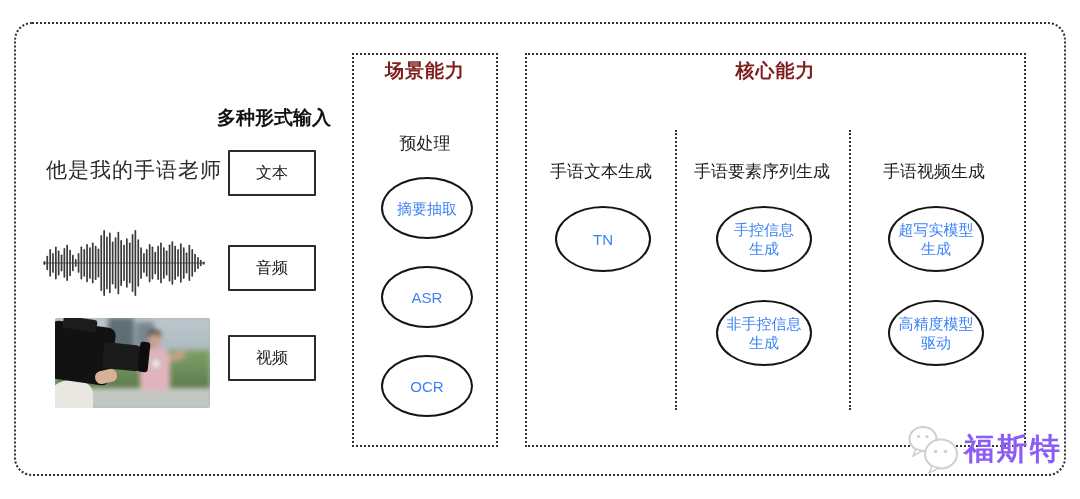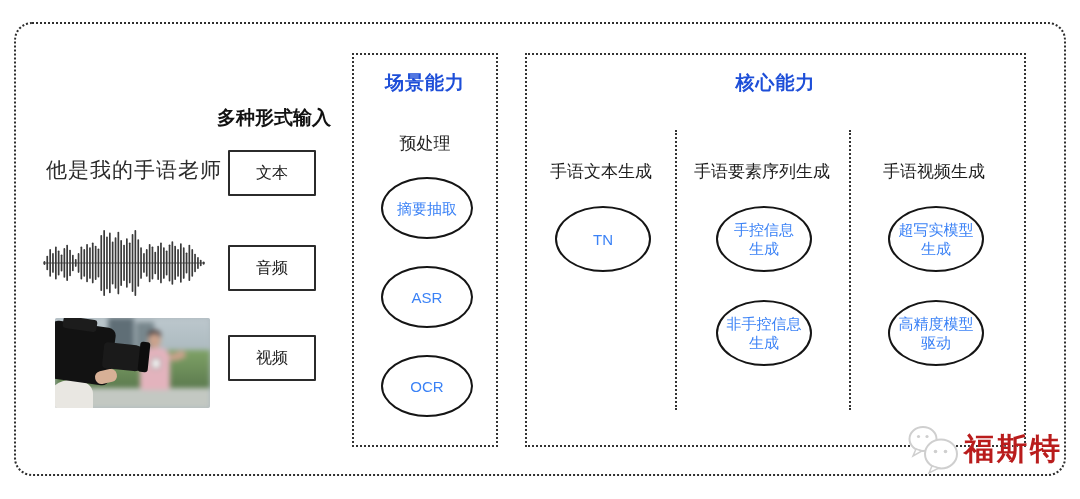--- a/index.html
+++ b/index.html
@@ -39,21 +39,21 @@
   .cam-lens{position:absolute;left:48px;top:26px;width:42px;height:26px;background:#1a1a1a;border-radius:4px 10px 10px 4px;transform:rotate(6deg);}
   .cam-hood{position:absolute;left:84px;top:24px;width:10px;height:30px;background:#0d0d0d;border-radius:3px;transform:rotate(6deg);}
   .cam-top{position:absolute;left:8px;top:0px;width:34px;height:12px;background:#1c1c1c;border-radius:3px;transform:rotate(8deg);}
   .cam-shirt{position:absolute;left:-6px;bottom:-6px;width:44px;height:34px;background:#e9e7e2;border-radius:50% 40% 0 0;}
   .cam-hand{position:absolute;left:40px;top:52px;width:22px;height:13px;border-radius:6px;background:#d7b096;transform:rotate(-12deg);}
 
   
   .dash-box{border:2px dotted #333;background:transparent;}
   .scene-box{left:352px;top:53px;width:142px;height:390px;}
   .core-box{left:525px;top:53px;width:497px;height:390px;}
-  .sec-title{position:absolute;left:0;width:100%;top:15px;text-align:center;font-size:19px;font-weight:bold;color:#1d4ed8;letter-spacing:1px;}
+  .sec-title{position:absolute;left:0;width:100%;top:3px;text-align:center;font-size:19px;font-weight:bold;color:#7f1d1d;letter-spacing:1px;}
   .scene-sub{position:absolute;left:0;width:100%;top:77px;text-align:center;font-size:17px;color:#222;}
 
   .ellipse{position:absolute;border:2.5px solid #151515;border-radius:50%;background:#fff;display:flex;flex-direction:column;align-items:center;justify-content:center;font-size:15px;line-height:19px;color:#3b82f6;text-align:center;}
   .ellipse span{display:block;}
 
   .scene-e{left:27px;width:88px;height:58px;}
   .se-0{top:122px;}
   .se-1{top:211px;}
   .se-2{top:300px;}
 
@@ -67,21 +67,21 @@
 
   .ce{width:92px;height:62px;}
   .c0{left:28px;}
   .c1{left:189px;}
   .c2{left:361px;}
   .row-a{top:151px;}
   .row-b{top:245px;}
 
   
   .watermark{left:906px;top:421px;width:160px;height:56px;display:flex;align-items:center;color:#c9c9c9;}
-  .wm-text{font-size:30px;font-weight:bold;letter-spacing:3px;color:#b91c1c;text-shadow:0 0 1px #ffffff;}
+  .wm-text{font-size:30px;font-weight:bold;letter-spacing:3px;color:#8b5cf6;text-shadow:0 0 1px #ffffff;}
 </style>
 </head>
 <body>
 
 <div class="stage">
 
   <div class="abs outer-frame"></div>
 
   <div class="abs input-title">多种形式输入</div>
 

